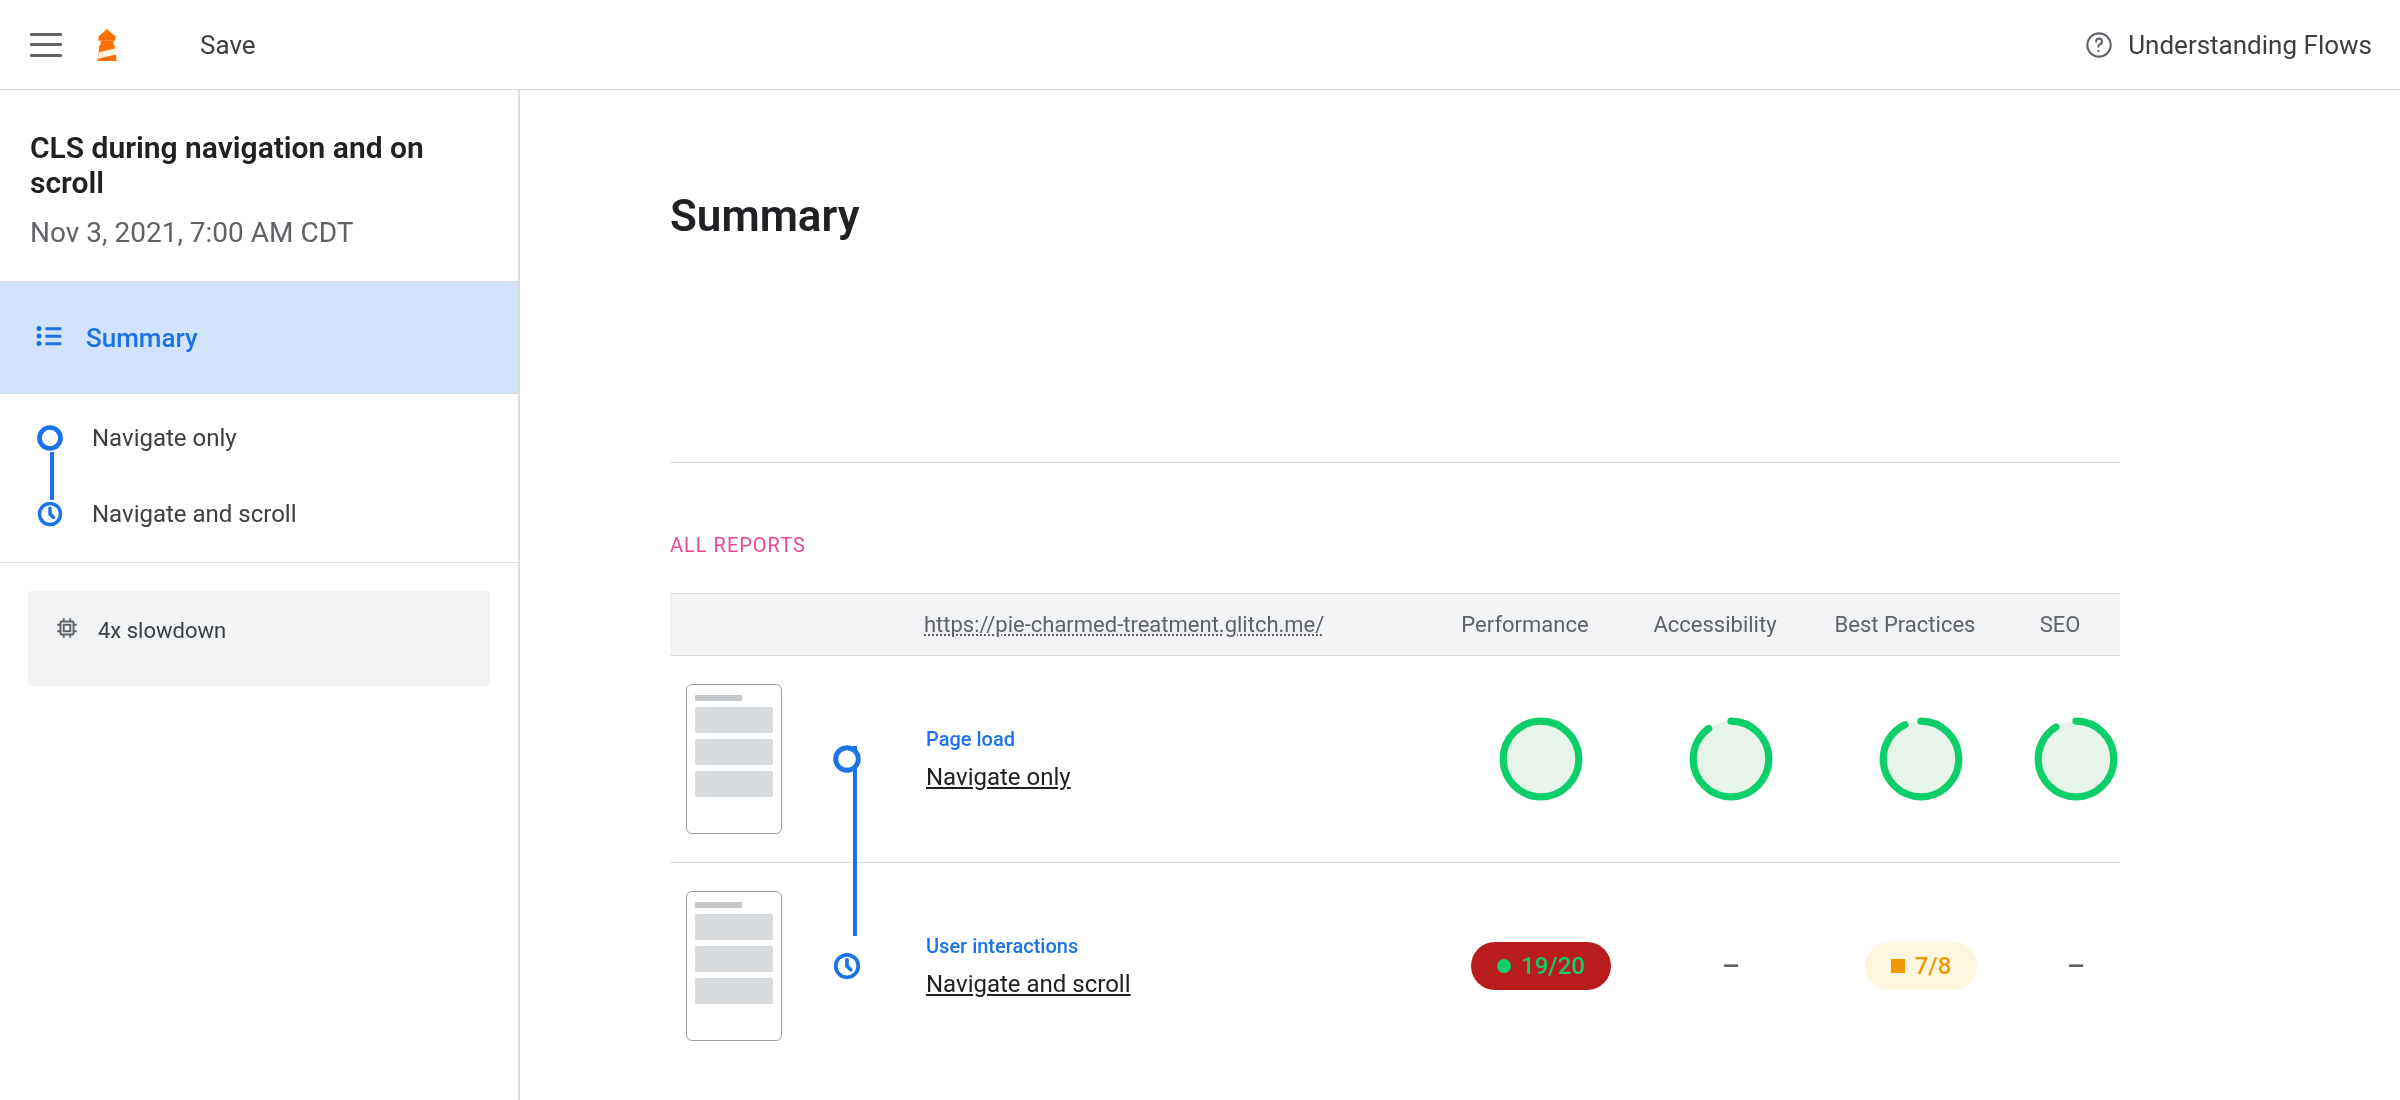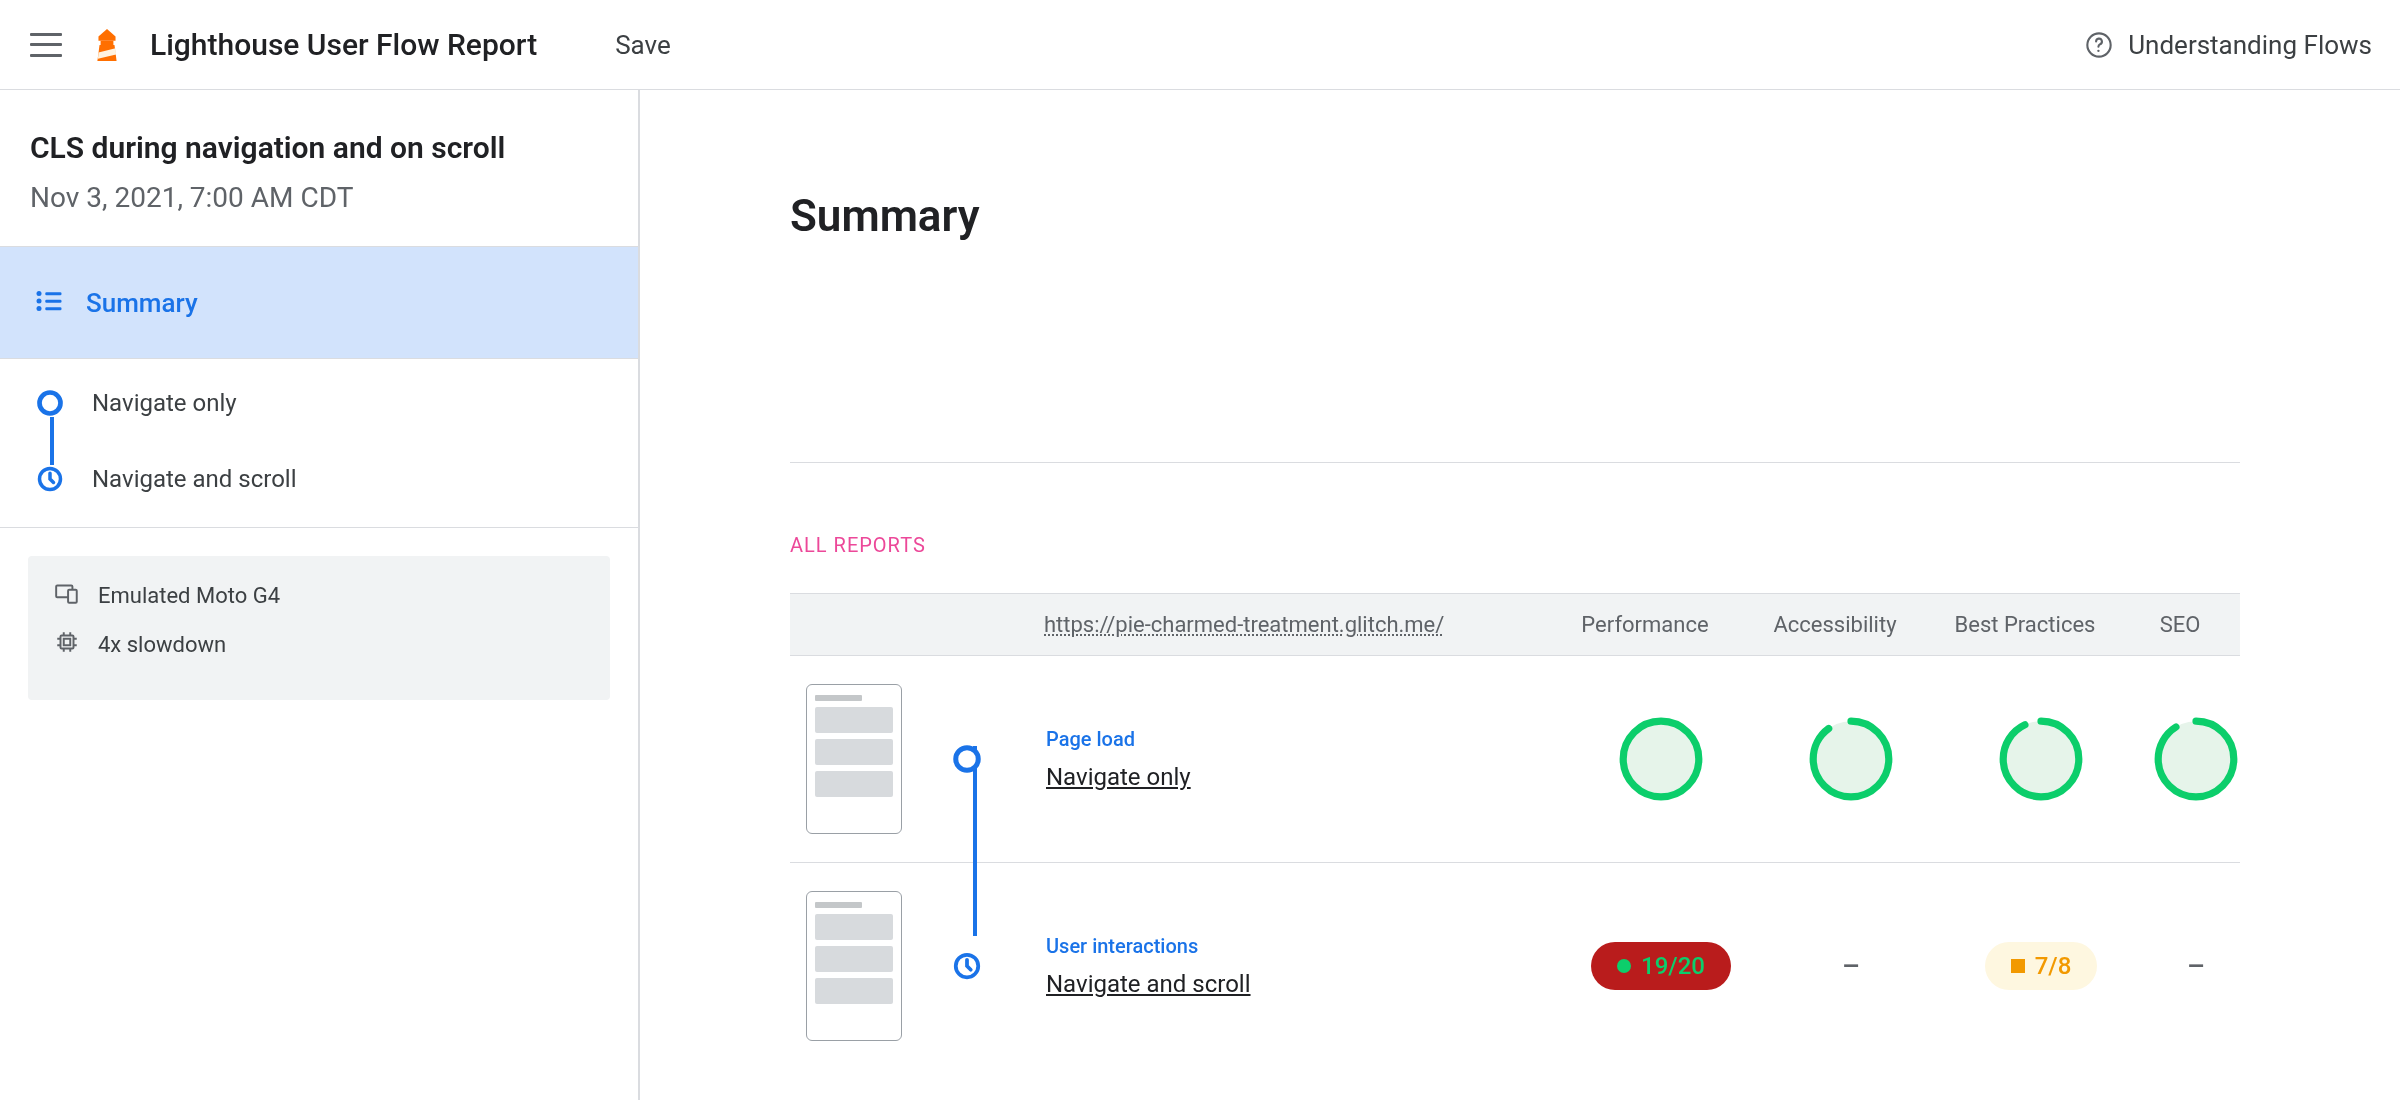--- a/index.html
+++ b/index.html
@@ -41,21 +41,21 @@
   .topbar-right { margin-left: auto; display:flex; align-items:center; gap:14px; cursor:pointer; }
   .help-icon-wrap { width:30px; height:30px; display:flex; align-items:center; justify-content:center; }
   .understanding { font-size: 26px; color:#3c4043; }
 
   
   .body {
     display:flex;
     height: calc(100% - 90px);
   }
   .sidebar {
-    width: 640px;
+    width: 520px;
     border-right: 2px solid #dadce0;
     display:flex;
     flex-direction:column;
   }
   .main {
     flex:1;
     overflow:auto;
   }
 
   
@@ -266,21 +266,20 @@
       <span></span>
   </div>
   <div class="lh-logo">
     <svg viewBox="0 0 24 30" width="26" height="32">
       <polygon points="12,0 20,7 20,11 4,11 4,7" fill="#ff6f00"></polygon>
       <rect x="6" y="11" width="12" height="4" fill="#ff6f00"></rect>
       <polygon points="5,15 19,15 21,30 3,30" fill="#ff6f00"></polygon>
       <polygon points="4,22 20,18 20.5,24 3.5,28" fill="#fff3e0"></polygon>
     </svg>
   </div>
-  <div class="app-title">Lighthouse User Flow Report</div>
   <div class="save-link">Save</div>
   <div class="topbar-right">
     <div class="help-icon-wrap">
       <svg viewBox="0 0 24 24" width="28" height="28" fill="none" stroke="#5f6368" stroke-width="1.8">
         <circle cx="12" cy="12" r="10"></circle>
         <path d="M9.5 9a2.5 2.5 0 1 1 3.5 2.3c-.9.5-1.5 1-1.5 2.2" stroke-linecap="round"></path>
         <circle cx="11.5" cy="17" r="1" fill="#5f6368" stroke="none"></circle>
       </svg>
     </div>
     <span class="understanding">Understanding Flows</span>
@@ -327,29 +326,20 @@
           </svg>
         </span>
         <span class="step-label">Navigate and scroll</span>
       </div>
     </div>
 
     <div class="device-box">
       <div class="device-row">
         <span>
           <svg viewBox="0 0 24 24" width="26" height="26" fill="none" stroke="#5f6368" stroke-width="1.8">
-            <rect x="2" y="5" width="15" height="11" rx="1"></rect>
-            <rect x="13" y="9" width="8" height="12" rx="1" fill="#f1f3f4"></rect>
-          </svg>
-        </span>
-        <span>Emulated Moto G4</span>
-      </div>
-      <div class="device-row">
-        <span>
-          <svg viewBox="0 0 24 24" width="26" height="26" fill="none" stroke="#5f6368" stroke-width="1.8">
             <rect x="6" y="6" width="12" height="12" rx="1"></rect>
             <rect x="9" y="9" width="6" height="6"></rect>
             <path d="M9 3v3M15 3v3M9 18v3M15 18v3M3 9h3M3 15h3M18 9h3M18 15h3"></path>
           </svg>
         </span>
         <span>4x slowdown</span>
       </div>
     </div>
   </div>
 

